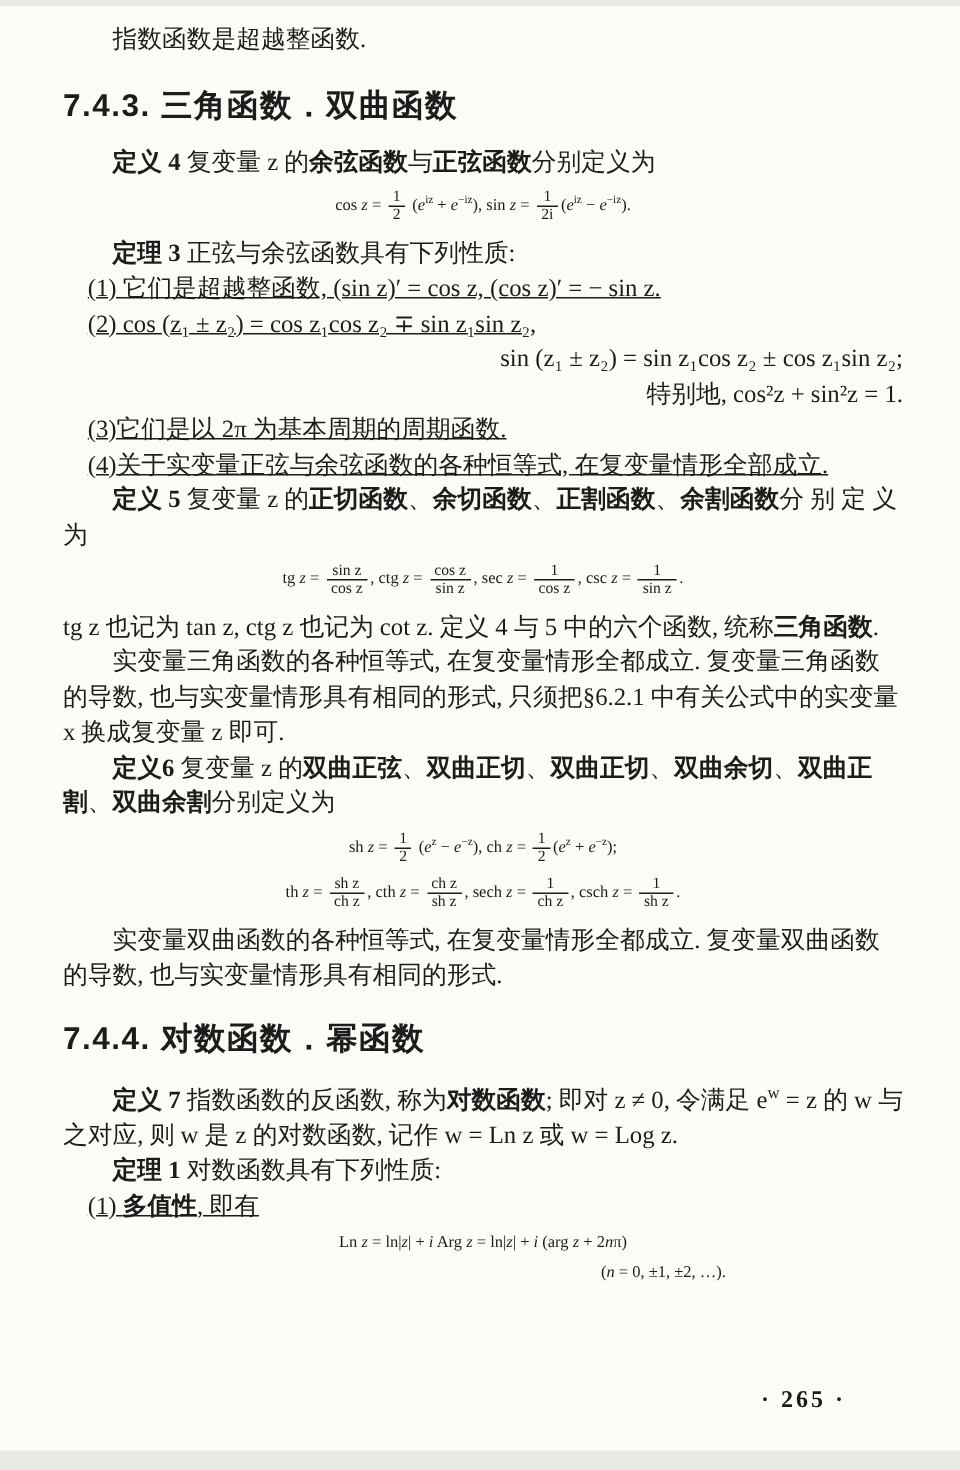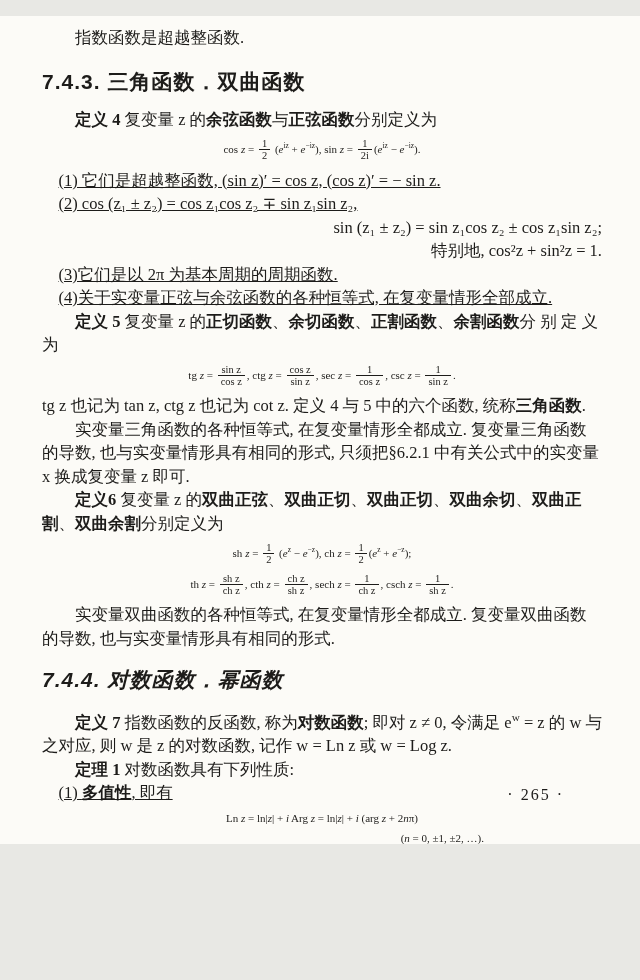--- a/index.html
+++ b/index.html
@@ -1,19 +1,19 @@
 <!DOCTYPE html>
 <html><head>
 <meta charset="utf-8">
 <style>
   html,body { margin:0; padding:0; background:#e8e8e4; }
   .page {
     position:relative;
-    width:640px; height:828px;
-    margin:16px auto;
+    width:640px; height:963px;
+    margin:4px auto;
     background:#fcfbf7;
     color:#1d1c1a;
     font-family:"Liberation Serif","DejaVu Serif",serif;
     box-sizing:border-box;
     padding:10px 38px 0 42px;
     overflow:hidden;
   }
   p { margin:0; font-size:16.5px; line-height:23.5px; }
   .indent { text-indent:2em; }
   .i1 { padding-left:1em;text-decoration:underline; }
@@ -21,21 +21,21 @@
   b { font-weight:bold; }
   i { font-style:italic; }
   sup { font-size:0.68em; }
   .heading {
     font-family:"Liberation Sans","DejaVu Sans",sans-serif;
     font-size:21px; font-weight:bold;
     letter-spacing:1px;
     margin:0;
   }
   .h743 { margin:18px 0 12px 0; }
-  .h744 { margin:16px 0 12px 0;font-style:italic; }
+  .h744 { margin:16px 0 12px 0; }
   .formula {
     text-align:center;
     font-size:11px;
     line-height:1.2;
     margin:7px 0;
   }
   .formula-right {
     text-align:right;
     padding-right:118px;
   }
@@ -44,39 +44,40 @@
     vertical-align:-0.62em;
     text-align:center;
     font-size:0.95em;
     line-height:1.08;
     margin:0 2px;
   }
   .frac .num { display:block; padding:0 3px; border-bottom:1px solid currentColor; }
   .frac .den { display:block; padding:0 3px; }
   .page-number {
     position:absolute;
-    right:76px; bottom:40px;
-    font-weight:normal;
+    right:76px; bottom:24px;
+    font-weight:bold;
     font-size:16px;
     letter-spacing:2px;
   }
 </style>
 </head>
 <body>
 
 <div class="page">
 
   <p class="indent">指数函数是超越整函数.</p>
 
   <h2 class="heading h743">7.4.3. 三角函数．双曲函数</h2>
 
   <p class="indent"><b>定义 4</b>  复变量 z 的<b>余弦函数</b>与<b>正弦函数</b>分别定义为</p>
 
   <div class="formula">cos <i>z</i> = <span class="frac"><span class="num">1</span><span class="den">2</span></span> (<i>e</i><sup>iz</sup> + <i>e</i><sup>−iz</sup>),  sin <i>z</i> = <span class="frac"><span class="num">1</span><span class="den">2i</span></span>(<i>e</i><sup>iz</sup> − <i>e</i><sup>−iz</sup>).</div>
 
+  <p class="indent"><b>定理 3</b>  正弦与余弦函数具有下列性质:</p>
   <p class="i1">(1) 它们是超越整函数, (sin z)′ = cos z, (cos z)′ = − sin z.</p>
   <p class="i1">(2) cos (z₁ ± z₂) = cos z₁cos z₂ ∓ sin z₁sin z₂,</p>
   <p class="i2">sin (z₁ ± z₂) = sin z₁cos z₂ ± cos z₁sin z₂;</p>
   <p class="i2">特别地, cos²z + sin²z = 1.</p>
   <p class="i1">(3)它们是以 2π 为基本周期的周期函数.</p>
   <p class="i1">(4)关于实变量正弦与余弦函数的各种恒等式, 在复变量情形全部成立.</p>
 
   <p class="indent"><b>定义 5</b>  复变量 z 的<b>正切函数</b>、<b>余切函数</b>、<b>正割函数</b>、<b>余割函数</b>分 别 定 义 为</p>
 
   <div class="formula">tg <i>z</i> = <span class="frac"><span class="num">sin z</span><span class="den">cos z</span></span>,  ctg <i>z</i> = <span class="frac"><span class="num">cos z</span><span class="den">sin z</span></span>,  sec <i>z</i> = <span class="frac"><span class="num">1</span><span class="den">cos z</span></span>,  csc <i>z</i> = <span class="frac"><span class="num">1</span><span class="den">sin z</span></span>.</div>

